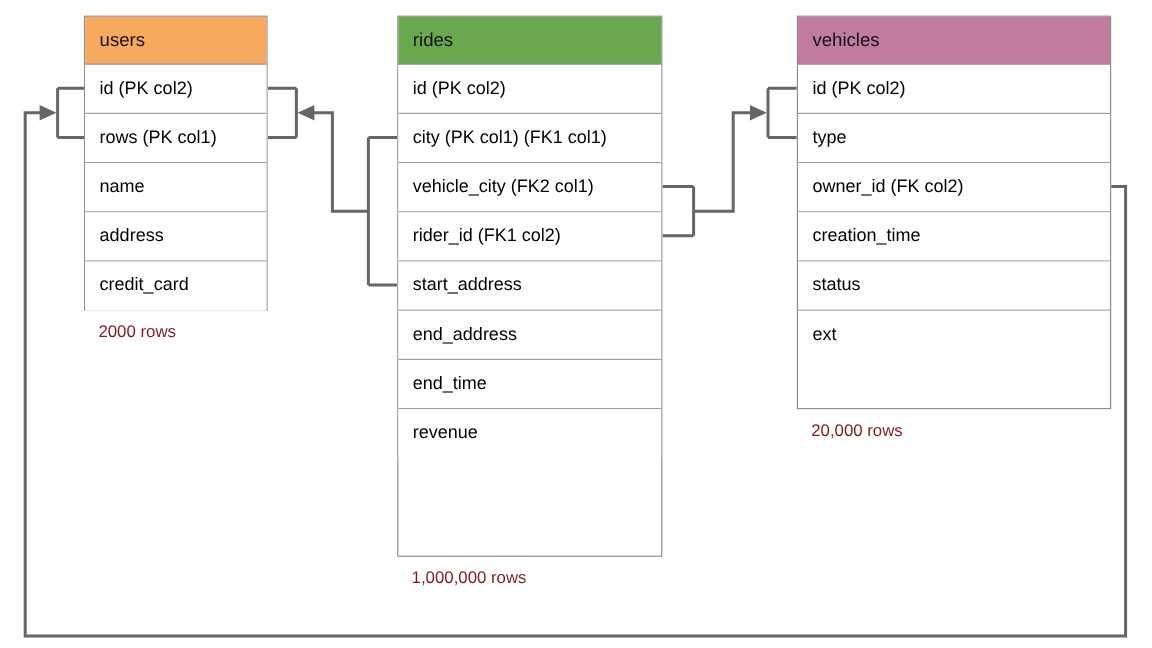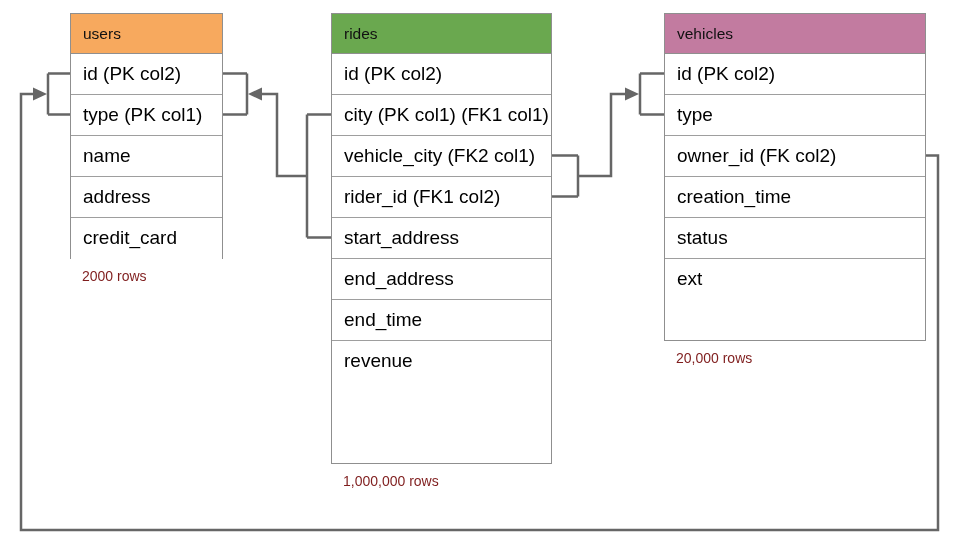--- a/index.html
+++ b/index.html
@@ -31,21 +31,21 @@
     line-height: 39px;
     padding-left: 12px;
     font-size: 15.5px;
     border-bottom: 1px solid #8f8f8f;
     color: #111111;
   }
   .db-table .tbl-row {
     height: 41px;
     line-height: 40px;
     padding-left: 12px;
-    font-size: 19px;
+    font-size: 15px;
     border-bottom: 1px solid #9e9e9e;
     background: #ffffff;
     white-space: nowrap;
     overflow: hidden;
   }
   .db-table .tbl-row:last-child { border-bottom: none; }
   .rowcount {
     position: absolute;
     font-size: 14px;
     color: #7f1d1d;
@@ -82,21 +82,21 @@
       <path d="M887,114.5 H912 M887,196.5 H912 M912,114.5 V196.5
                M912,155.5 H938 V530 H21 V94 H34 M48,73.5 V114.5 M48,73.5 H70 M48,114.5 H70" stroke="#666666" stroke-width="2.5" fill="none"></path>
       <polygon class="arrow" points="47,94 33,87.5 33,100.5" fill="#666666"></polygon>
     </g>
   </svg>
 
   <div class="db-table" id="tbl-users">
     <div class="tbl-header" style="background: rgb(247, 169, 94);">users</div>
     <div class="tbl-rows">
         <div class="tbl-row">id (PK col2)</div>
-        <div class="tbl-row">type (PK col1)</div>
+        <div class="tbl-row">rows (PK col1)</div>
         <div class="tbl-row">name</div>
         <div class="tbl-row">address</div>
         <div class="tbl-row">credit_card</div>
       </div>
   </div>
   <div class="rowcount" id="rowcount-users">2000 rows</div>
 
   <div class="db-table" id="tbl-rides">
     <div class="tbl-header" style="background: rgb(106, 168, 79);">rides</div>
     <div class="tbl-rows">

